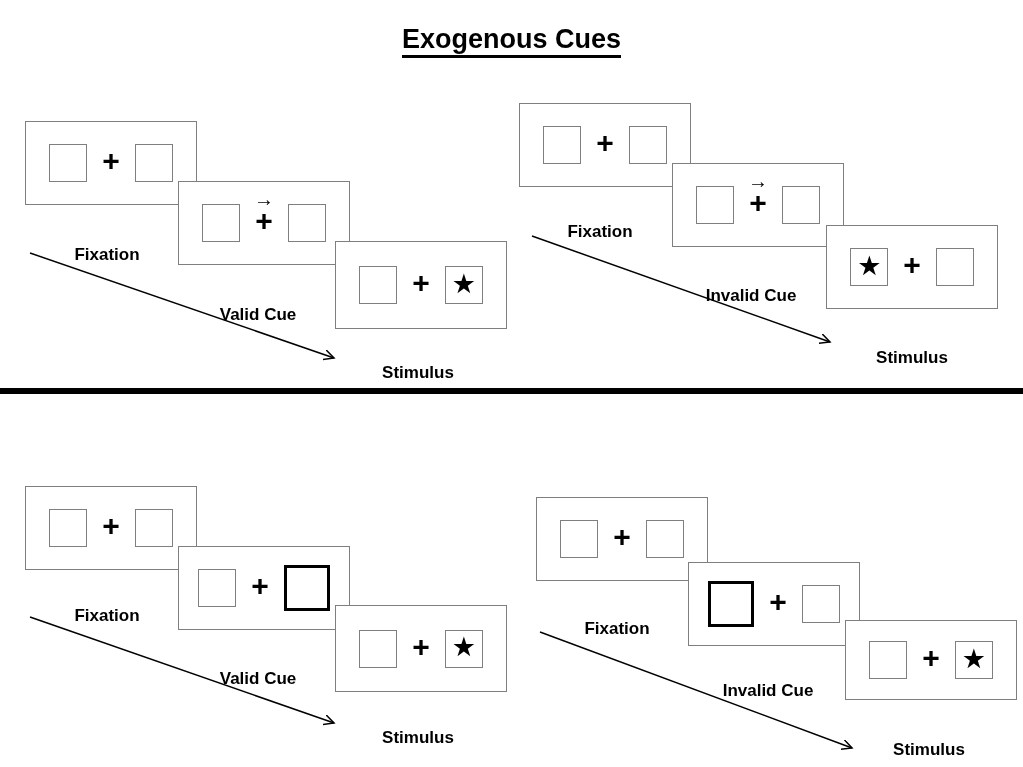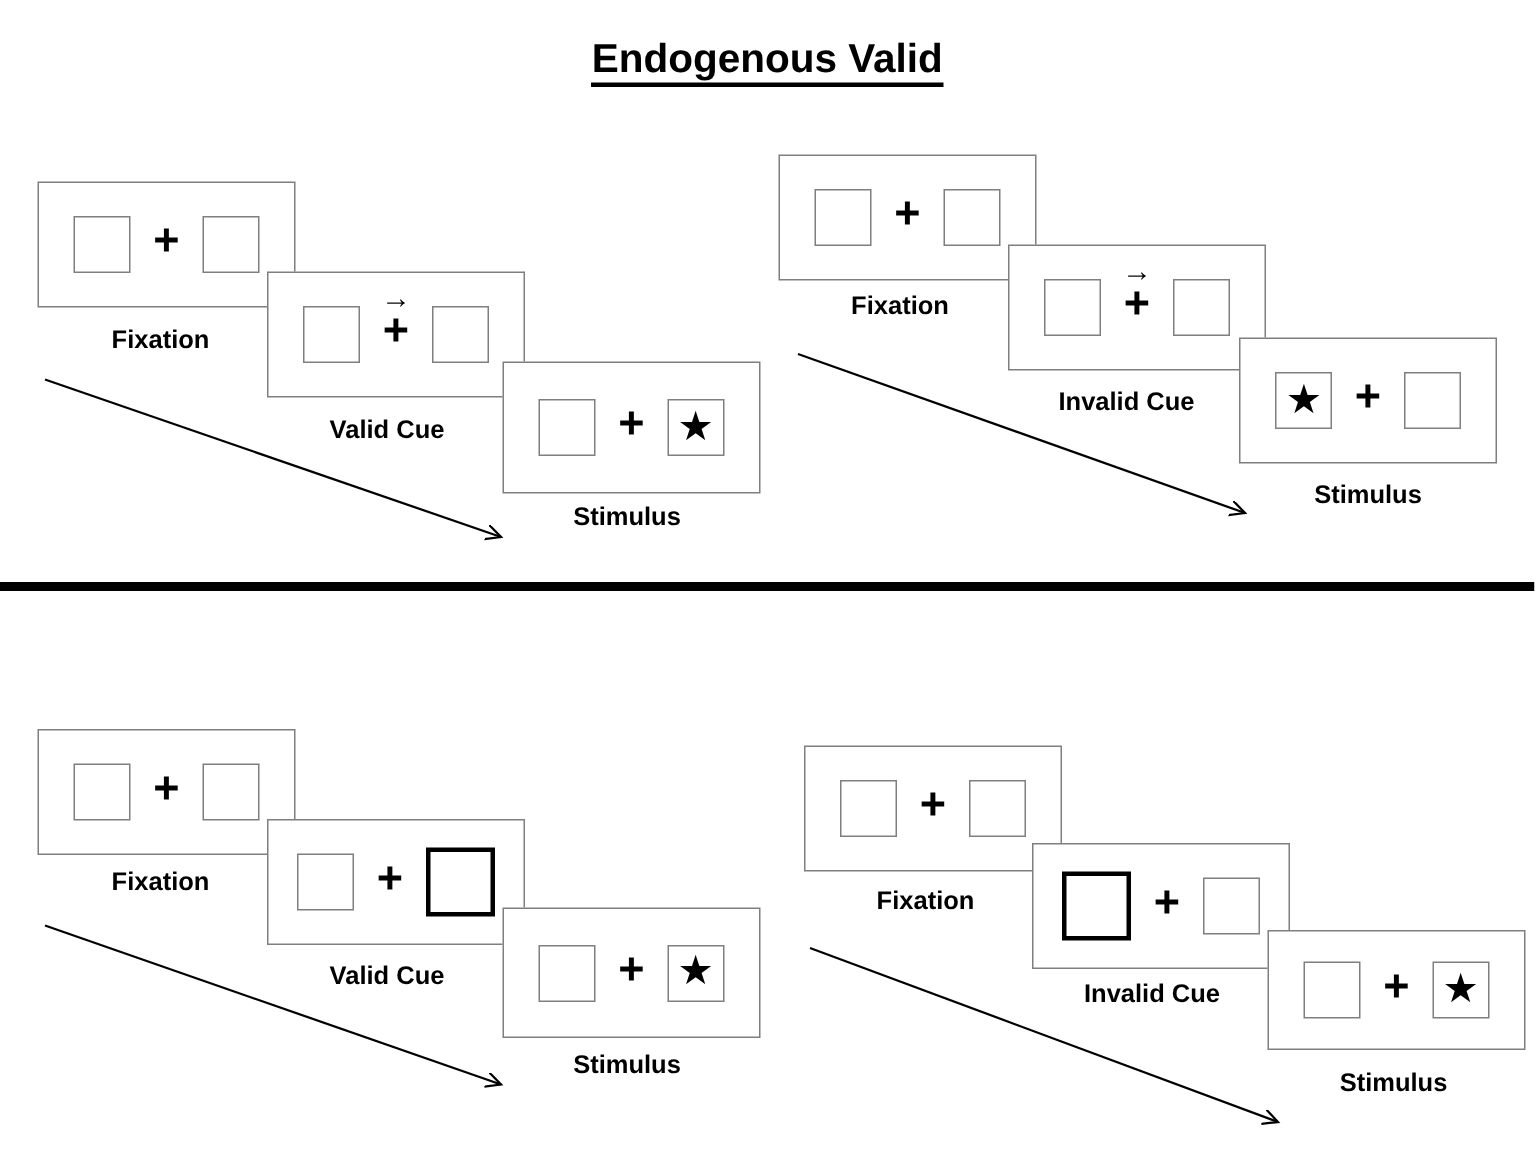--- a/index.html
+++ b/index.html
@@ -83,20 +83,21 @@
     line-height: 1;
     color: #000;
     transform: translateY(-1px);
   }
   .plabel {
     position: absolute;
     text-align: center;
     font-size: 17px;
     font-weight: bold;
     color: #000;
+    margin-top: 28px;
   }
   .divider {
     position: absolute;
     left: 0;
     top: 388px;
     width: 1023px;
     height: 6px;
     background: #000;
   }
   .arrows {
@@ -116,21 +117,21 @@
       <marker id="ah" markerWidth="14" markerHeight="12" refX="10" refY="5" orient="auto" markerUnits="userSpaceOnUse">
         <path d="M0,0 L10,5 L0,10" fill="none" stroke="#000" stroke-width="1.5"></path>
       </marker>
     </defs>
     <line x1="30" y1="253" x2="334" y2="358" stroke="#000" stroke-width="1.5" marker-end="url(#ah)"></line>
     <line x1="532" y1="236" x2="830" y2="342" stroke="#000" stroke-width="1.5" marker-end="url(#ah)"></line>
     <line x1="30" y1="617" x2="334" y2="723" stroke="#000" stroke-width="1.5" marker-end="url(#ah)"></line>
     <line x1="540" y1="632" x2="852" y2="748" stroke="#000" stroke-width="1.5" marker-end="url(#ah)"></line>
   </svg>
 
-  <h1 class="title" style="top:24px;"><span class="u">Endogenous Valid</span></h1>
+  <h1 class="title" style="top:24px;"><span class="u">Exogenous Cues</span></h1>
 
   <div class="panel" style="left:25px;top:121px;">
     <span class="box"></span>
     <span class="plus">+</span>
     <span class="box"></span>
   </div>
   <div class="plabel" style="left:27px;top:217px;width:160px;">Fixation</div>
 
   <div class="panel" style="left:178px;top:181px;">
     <span class="box"></span>

